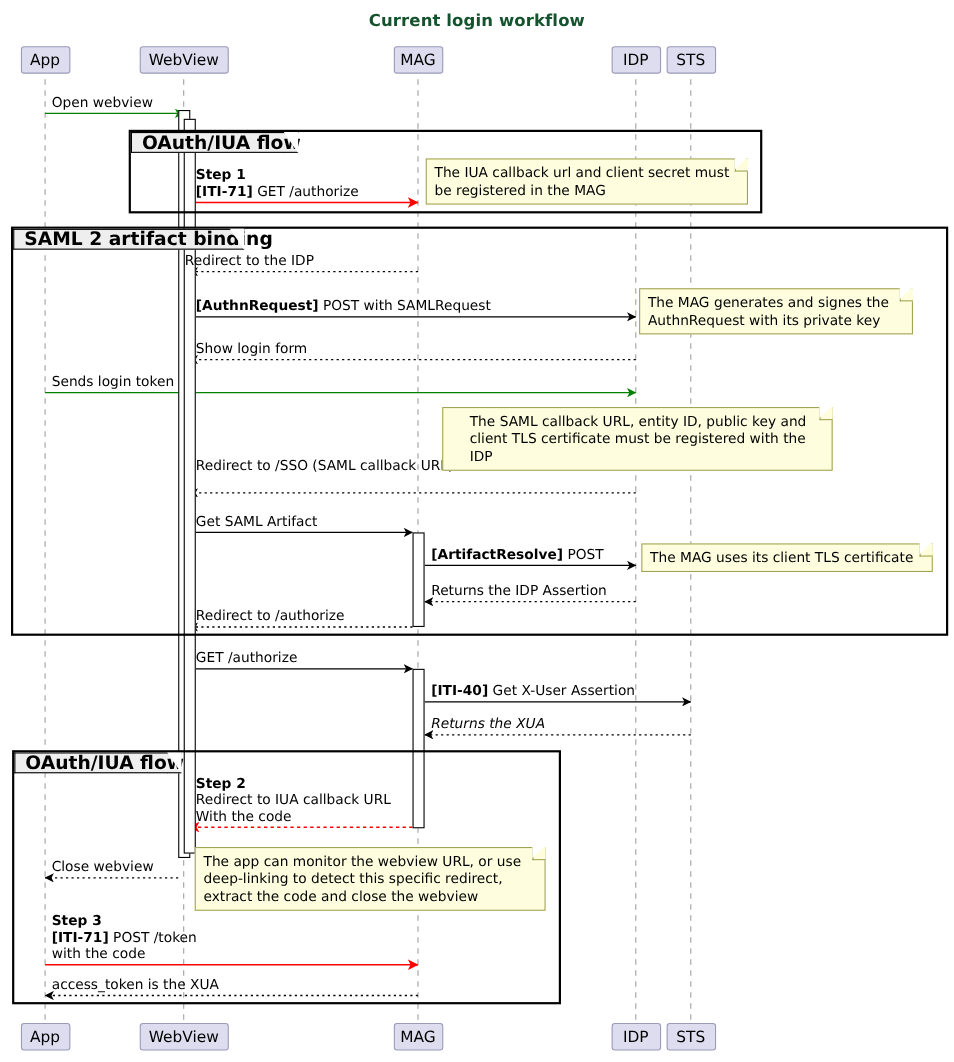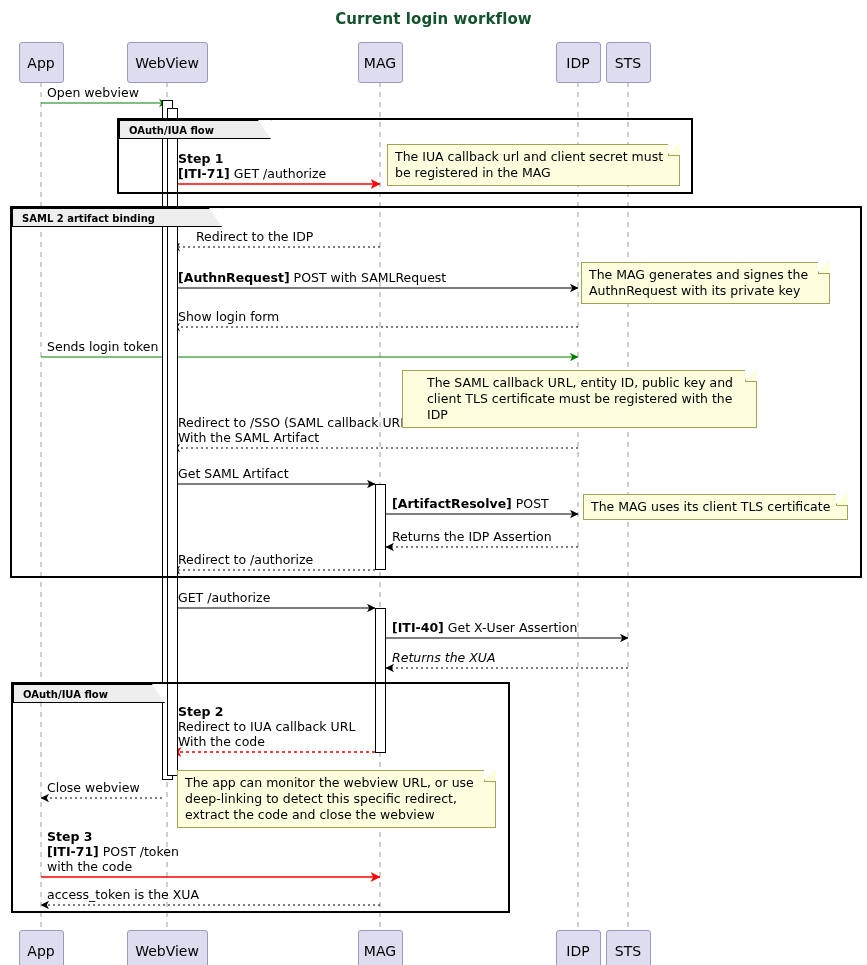--- a/index.html
+++ b/index.html
@@ -9,31 +9,31 @@
 
   .diagram-title{
     position:absolute;left:0;top:10px;width:867px;text-align:center;
     font-size:15px;font-weight:bold;color:#14532d;letter-spacing:0.1px;
   }
 
   .participant{
     position:absolute;box-sizing:border-box;
     background:#DEDDEF;border:1px solid #9A9ABA;border-radius:3px;
     display:flex;align-items:center;justify-content:center;
-    font-size:14px;color:#000;height:41px;
+    font-size:14px;color:#000;height:25px;
   }
 
   .group-box{
     position:absolute;box-sizing:border-box;
     border:2px solid #000;background:transparent;
   }
   .group-label{
     position:absolute;box-sizing:border-box;
     background:#EEEEEE;border:1px solid #000;border-right:none;
-    font-size:10px;font-weight:bold;color:#000;
+    font-size:17px;font-weight:bold;color:#000;
     padding:2px 26px 2px 9px;height:19px;line-height:15px;white-space:nowrap;
   }
   .group-label-corner{
     position:absolute;width:0;height:0;
   }
 
   .note{
     position:absolute;box-sizing:border-box;
     background:#FEFEDF;border:1px solid #A3A356;
     font-size:12.5px;line-height:16px;color:#000;
@@ -157,25 +157,25 @@
       <div class="group-box" style="left: 10px; top: 206px; width: 852px; height: 372px;"></div>
       <div class="group-label" style="left: 12px; top: 208px; width: 210px;">SAML 2 artifact binding</div>
       <div class="group-label-corner" style="left: 209px; top: 208px; border-top: 19px solid rgb(255, 255, 255); border-left: 13px solid transparent;"></div>
       <div class="group-box" style="left: 11px; top: 682px; width: 499px; height: 231px;"></div>
       <div class="group-label" style="left: 13px; top: 684px; width: 152px;">OAuth/IUA flow</div>
       <div class="group-label-corner" style="left: 152px; top: 684px; border-top: 19px solid rgb(255, 255, 255); border-left: 13px solid transparent;"></div>
     </div>
   <div id="labels-layer">
       <div class="msg-label" style="left: 47px; top: 85px;"><div>Open webview</div></div>
       <div class="msg-label" style="left: 178px; top: 151px;"><div><b>Step 1</b></div><div><b>[ITI-71]</b> GET /authorize</div></div>
-      <div class="msg-label" style="left: 196px; top: 229px;"><div>Redirect to the IDP</div></div>
+      <div class="msg-label" style="left: 168px; top: 229px;"><div>Redirect to the IDP</div></div>
       <div class="msg-label" style="left: 178px; top: 270px;"><div><b>[AuthnRequest]</b> POST with SAMLRequest</div></div>
       <div class="msg-label" style="left: 178px; top: 309px;"><div>Show login form</div></div>
       <div class="msg-label" style="left: 47px; top: 339px;"><div>Sends login token</div></div>
-      <div class="msg-label" style="left: 178px; top: 415px;"><div>Redirect to /SSO (SAML callback URL)</div><div>With the SAML Artifact</div></div>
+      <div class="msg-label" style="left: 178px; top: 415px;"><div>Redirect to /SSO (SAML callback URL)</div></div>
       <div class="msg-label" style="left: 178px; top: 466px;"><div>Get SAML Artifact</div></div>
       <div class="msg-label" style="left: 392px; top: 496px;"><div><b>[ArtifactResolve]</b> POST</div></div>
       <div class="msg-label" style="left: 392px; top: 529px;"><div>Returns the IDP Assertion</div></div>
       <div class="msg-label" style="left: 178px; top: 552px;"><div>Redirect to /authorize</div></div>
       <div class="msg-label" style="left: 178px; top: 590px;"><div>GET /authorize</div></div>
       <div class="msg-label" style="left: 392px; top: 620px;"><div><b>[ITI-40]</b> Get X-User Assertion</div></div>
       <div class="msg-label" style="left: 392px; top: 650px; font-style: italic;"><div>Returns the XUA</div></div>
       <div class="msg-label" style="left: 178px; top: 704px;"><div><b>Step 2</b></div><div>Redirect to IUA callback URL</div><div>With the code</div></div>
       <div class="msg-label" style="left: 47px; top: 780px;"><div>Close webview</div></div>
       <div class="msg-label" style="left: 47px; top: 829px;"><div><b>Step 3</b></div><div><b>[ITI-71]</b> POST /token</div><div>with the code</div></div>

